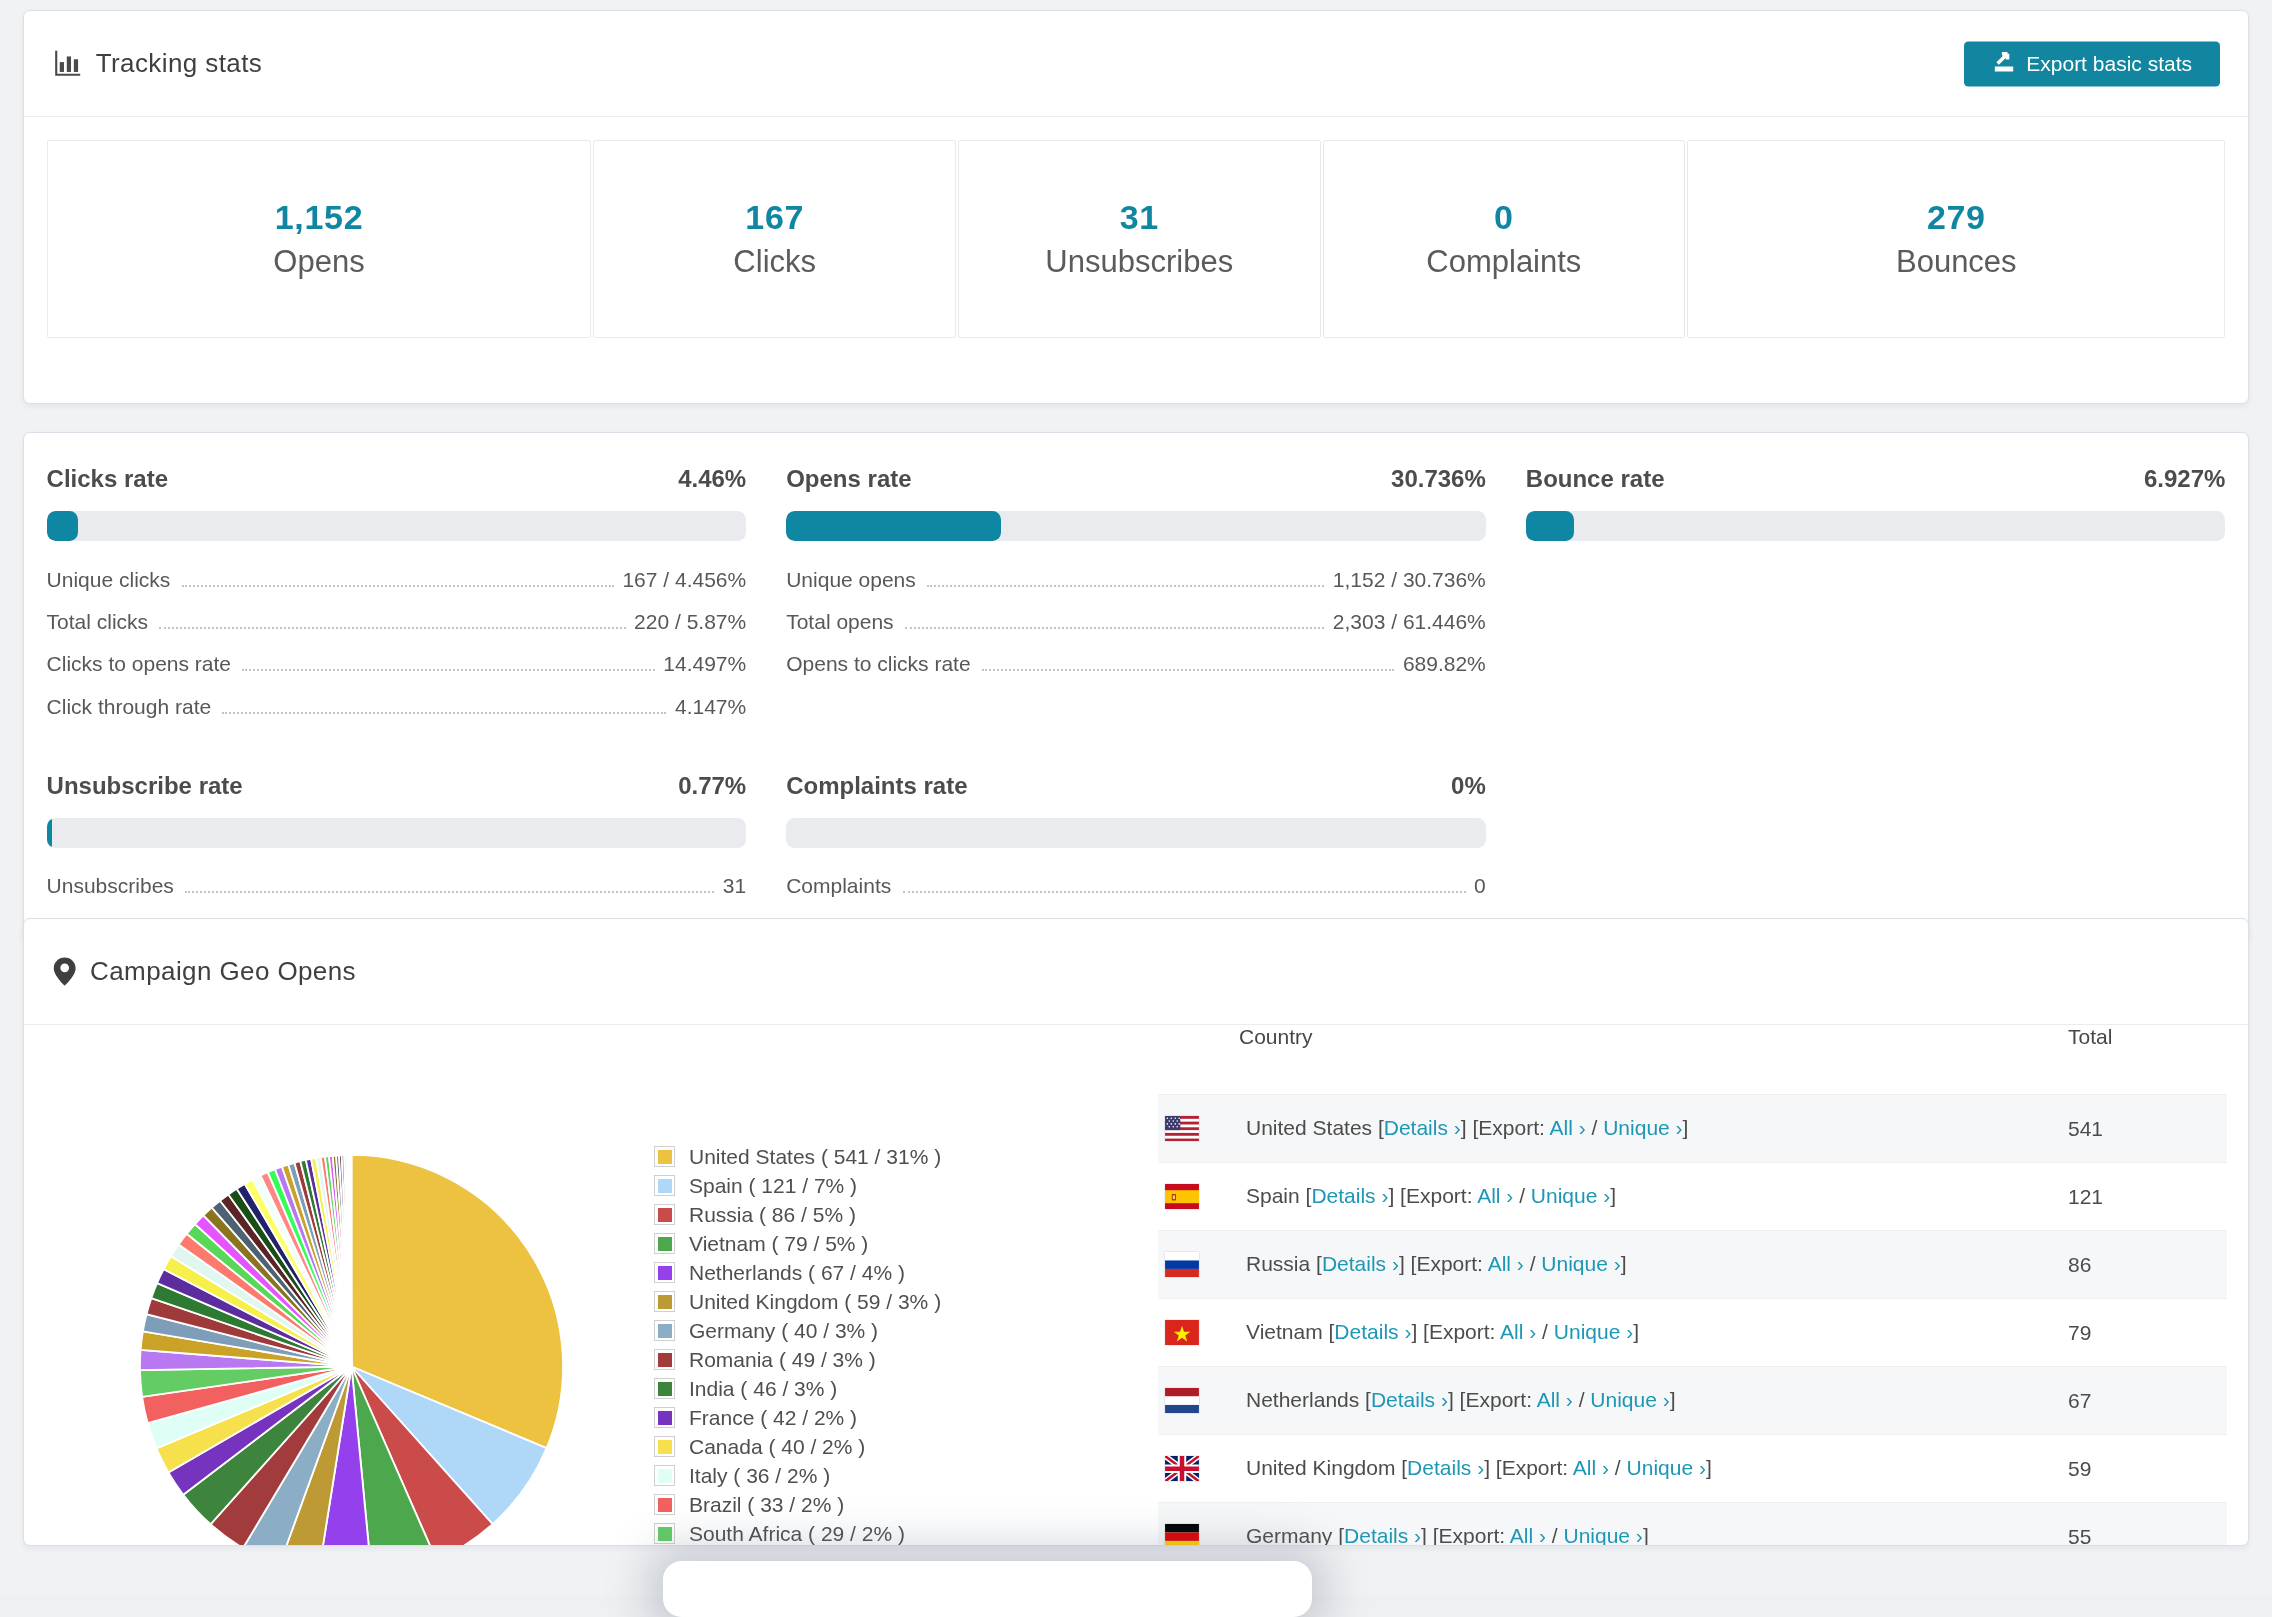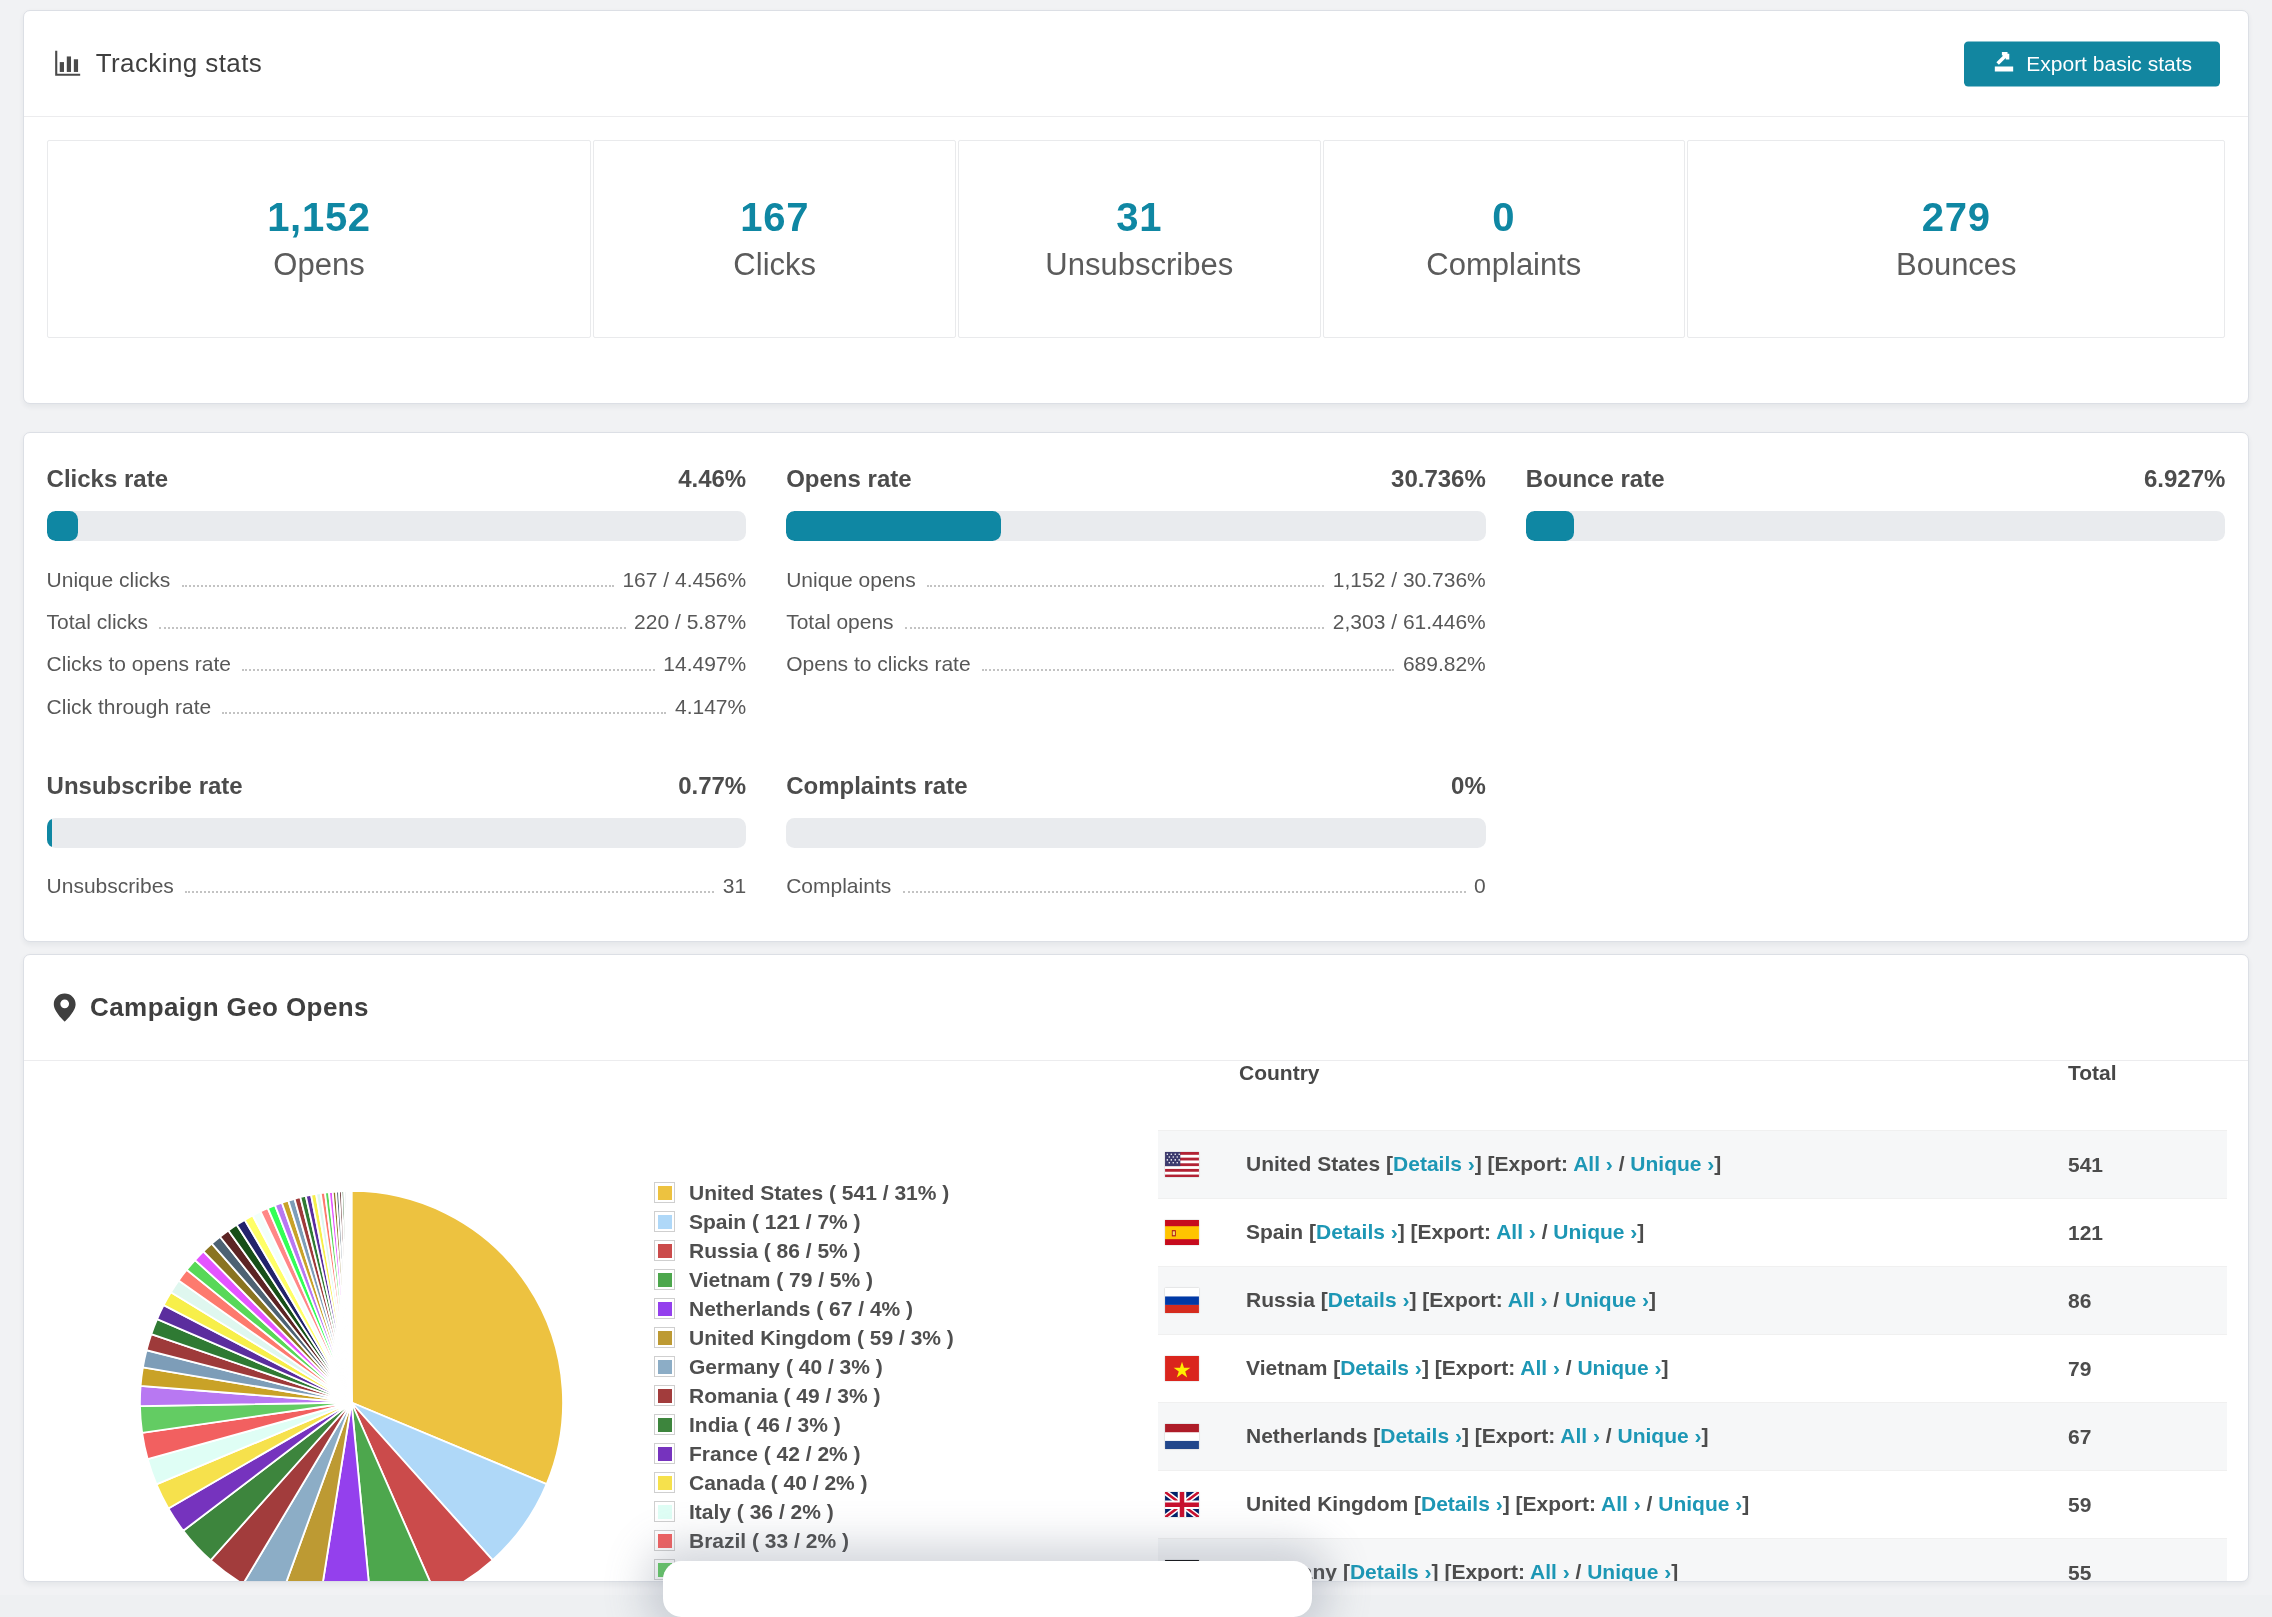--- a/index.html
+++ b/index.html
@@ -13,21 +13,21 @@
   }
   .card {
     position:absolute; left:23px; width:2226px;
     background:#fff;
     border:1.4px solid #dcdfe5;
     border-radius:7px;
     box-shadow:0 2.1px 5.6px rgba(40,50,70,.06);
   }
   #card-tracking { top:10px;  height:394px; }
   #card-rates    { top:432px; height:510px; }
-  #card-geo      { top:954px; height:628px; overflow:hidden;font-weight:bold; }
+  #card-geo      { top:918px; height:628px; overflow:hidden; }
 
   .card-header {
     height:106px; display:flex; align-items:center;
     padding:0 28px; border-bottom:1.4px solid #ececee; position:relative;
   }
   .card-title { font-size:26px; color:#3f3f3f; letter-spacing:0.4px; display:flex; align-items:center; gap:12.7px; }
   .card-title svg { display:block; }
 
   
   .btn-export {
@@ -40,21 +40,21 @@
 
   
   .summary-row { display:flex; gap:2.1px; margin:22.6px 22.6px 0 22.6px; height:198px; }
   .summary-box {
     border:1.4px solid #e9eaec; border-radius:2.1px; background:#fff;
     display:flex; flex-direction:column; align-items:center; justify-content:center;
   }
   .summary-box:nth-child(1){ width:25.1%; }
   .summary-box:nth-child(2),.summary-box:nth-child(3),.summary-box:nth-child(4){ width:16.7%; }
   .summary-box:nth-child(5){ width:24.8%; }
-  .summary-value { font-size:40px; font-weight:bold; color:#0f87a3; letter-spacing:0.7px; }
+  .summary-value { font-size:34px; font-weight:bold; color:#0f87a3; letter-spacing:0.7px; }
   .summary-label { font-size:31px; color:#5b5b5b; margin-top:7px; }
 
   
   .rates-grid {
     display:grid; grid-template-columns:1fr 1fr 1fr;
     column-gap:40px; row-gap:44px;
     padding:32px 22.6px 0 22.6px;
   }
   .rate-head { display:flex; justify-content:space-between; align-items:flex-end; }
   .rate-title { font-size:24px; font-weight:bold; color:#4c4c4c; }

